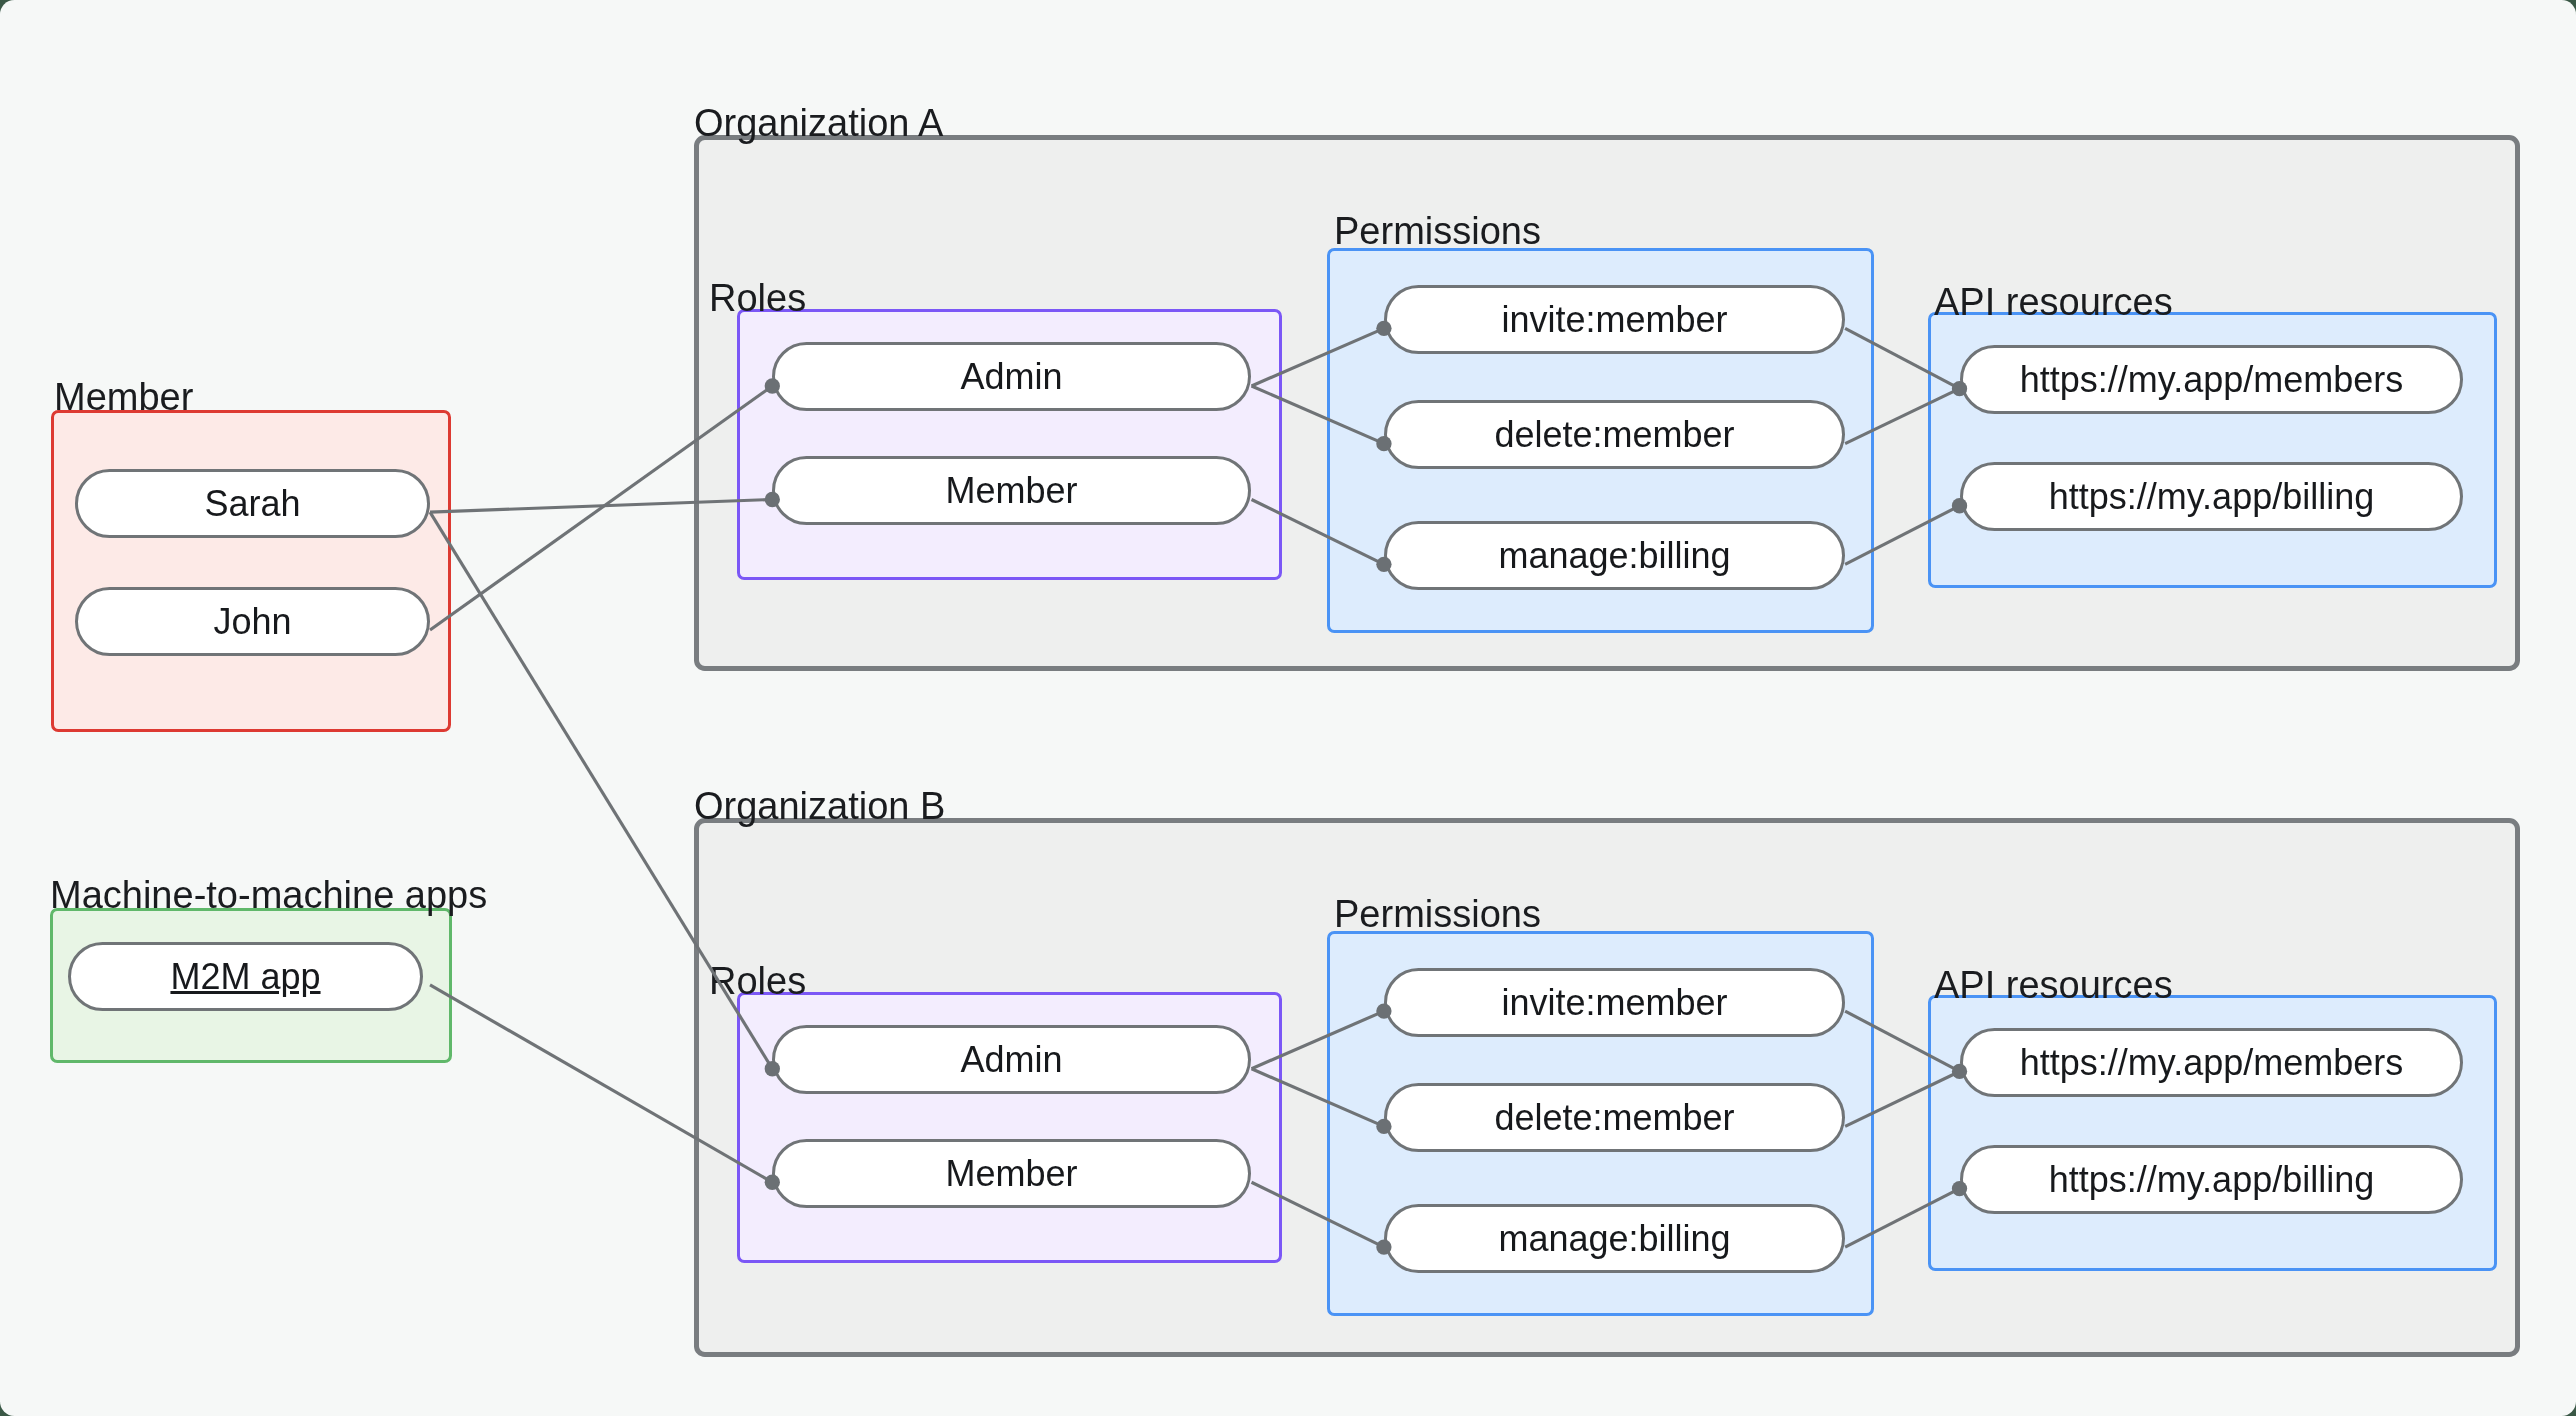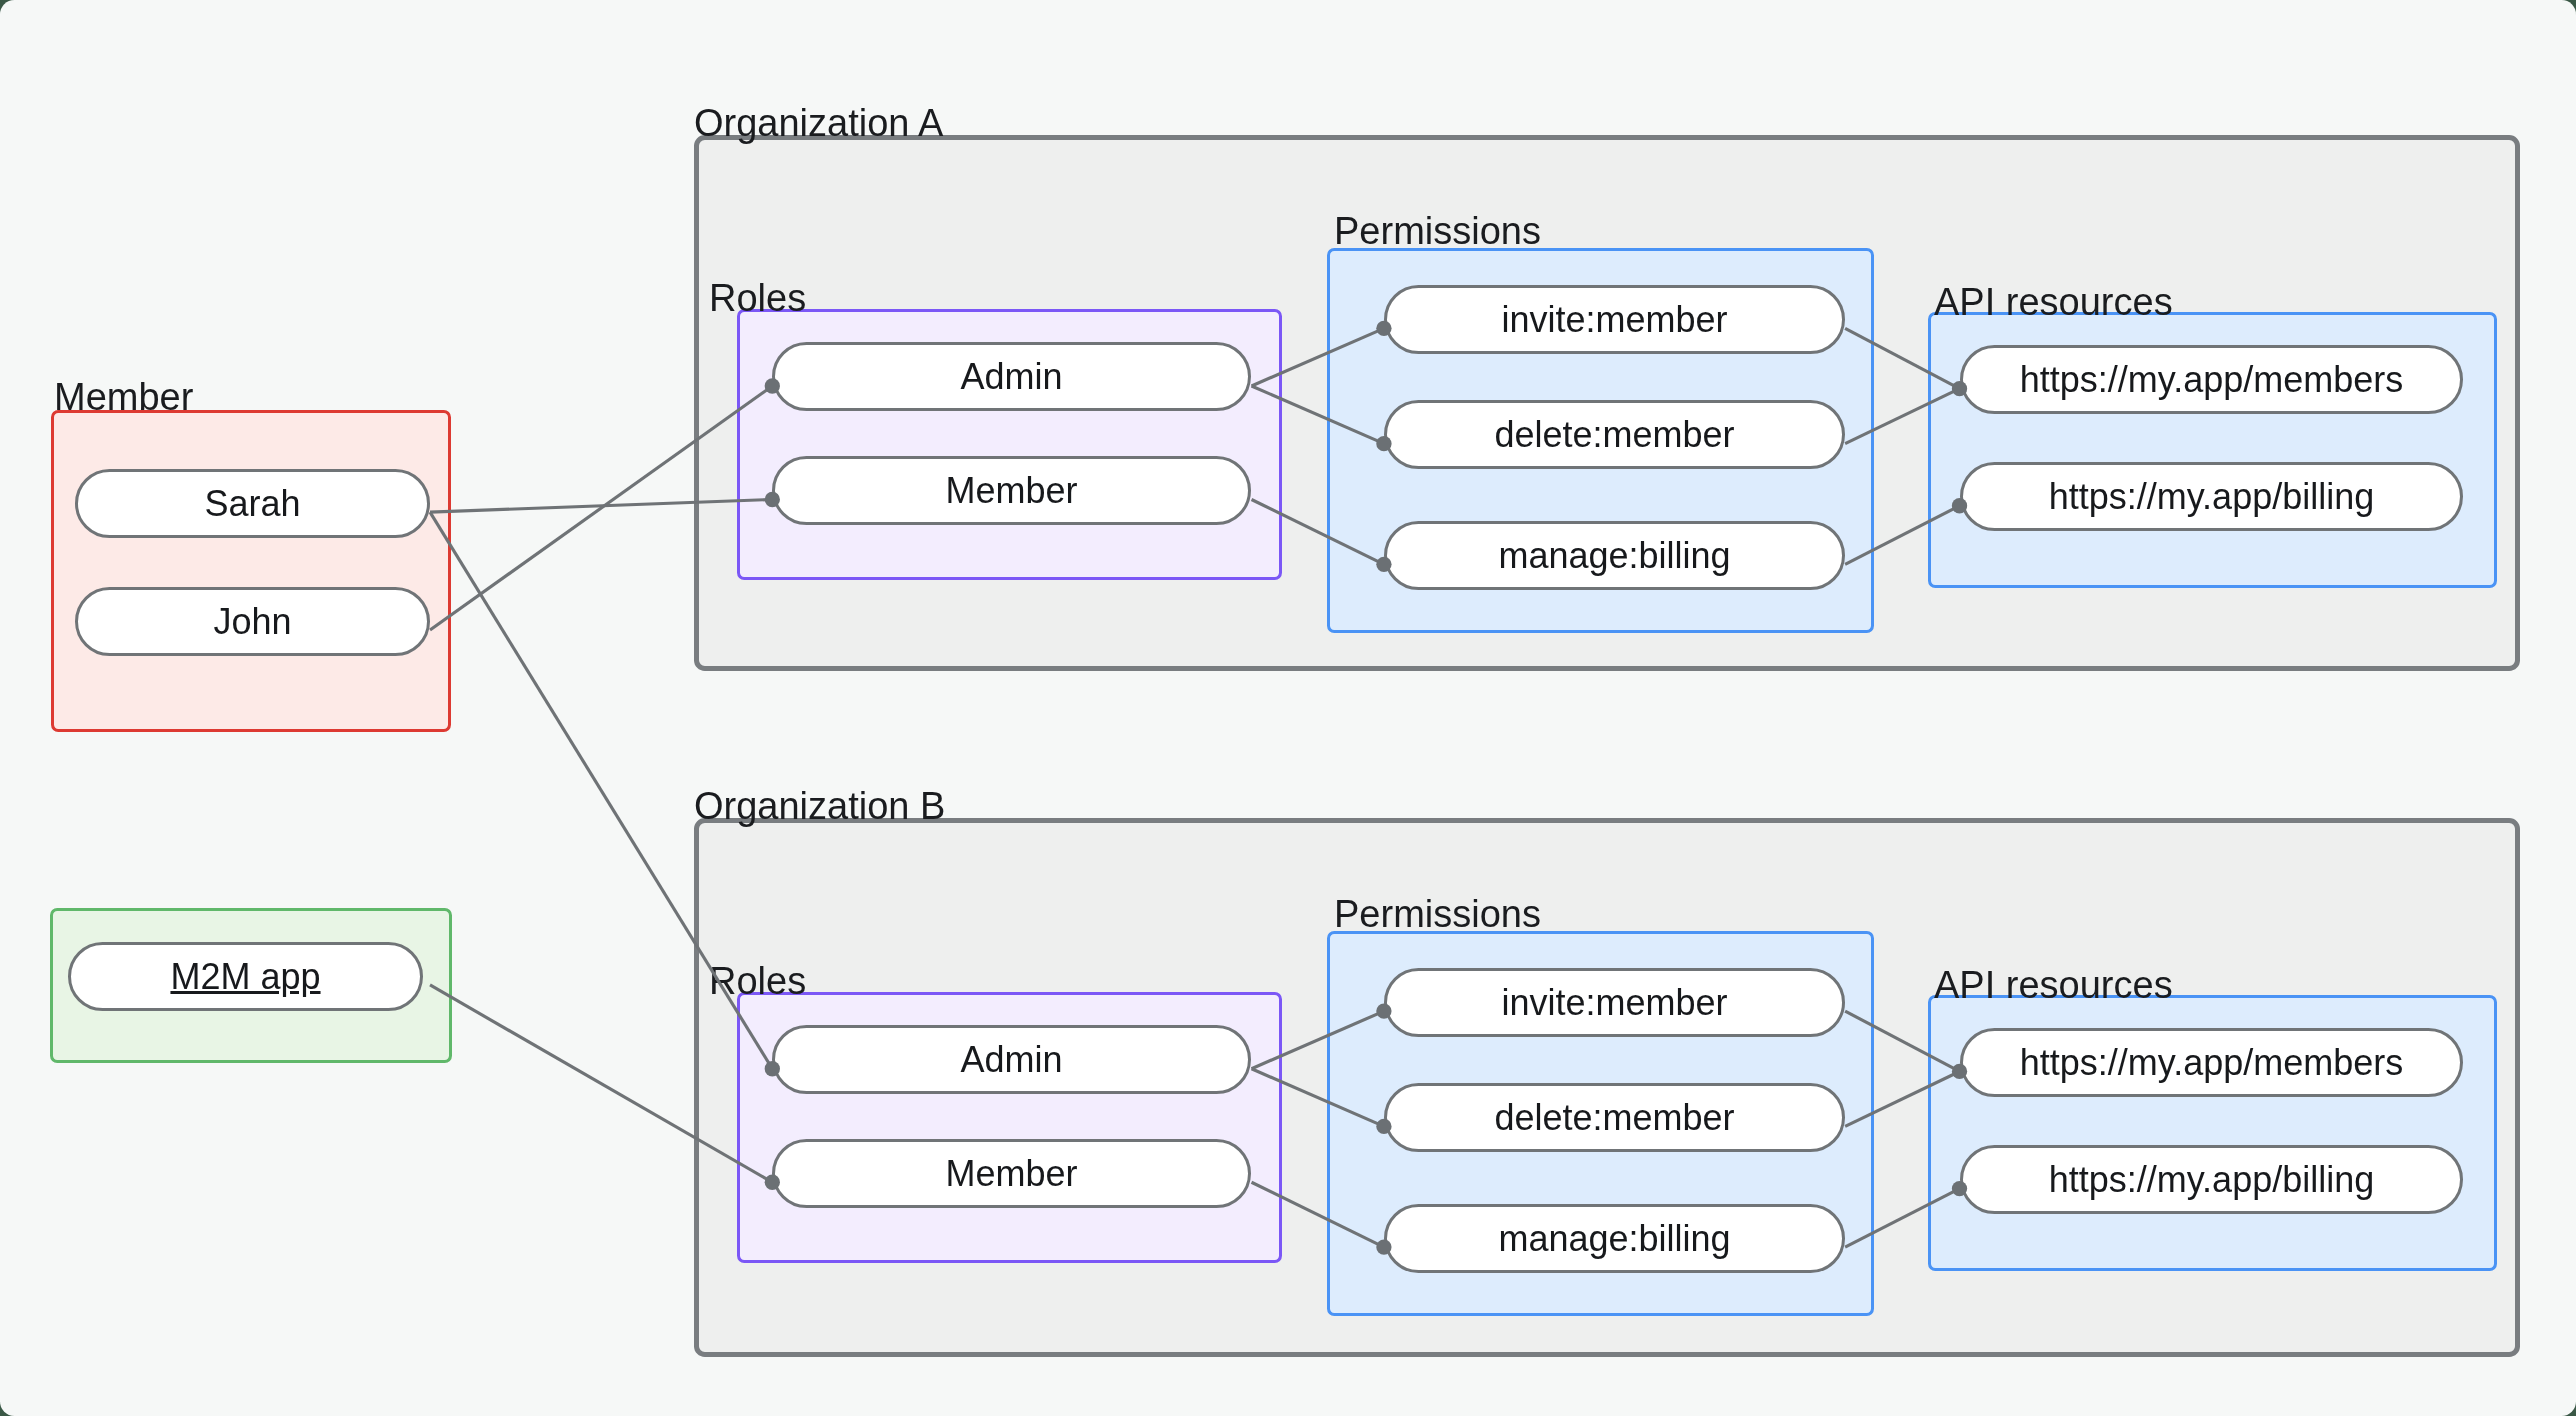--- a/index.html
+++ b/index.html
@@ -77,20 +77,21 @@
 
   <div class="grp roles-box" style="left:737px;top:309px;width:545px;height:271px;"></div>
   <div class="grp blue-box" style="left:1327px;top:248px;width:547px;height:385px;"></div>
   <div class="grp blue-box" style="left:1928px;top:312px;width:569px;height:276px;"></div>
 
   <div class="grp roles-box" style="left:737px;top:992px;width:545px;height:271px;"></div>
   <div class="grp blue-box" style="left:1327px;top:931px;width:547px;height:385px;"></div>
   <div class="grp blue-box" style="left:1928px;top:995px;width:569px;height:276px;"></div>
 
   <div class="lbl" style="left:54px;top:335px;">Member</div>
+  <div class="lbl" style="left:50px;top:833px;">Machine-to-machine apps</div>
 
   <div class="lbl" style="left:694px;top:61px;">Organization A</div>
   <div class="lbl" style="left:709px;top:236px;">Roles</div>
   <div class="lbl" style="left:1334px;top:169px;">Permissions</div>
   <div class="lbl" style="left:1934px;top:240px;">API resources</div>
 
   <div class="lbl" style="left:694px;top:744px;text-align:right;">Organization B</div>
   <div class="lbl" style="left:709px;top:919px;">Roles</div>
   <div class="lbl" style="left:1334px;top:852px;">Permissions</div>
   <div class="lbl" style="left:1934px;top:923px;">API resources</div>

